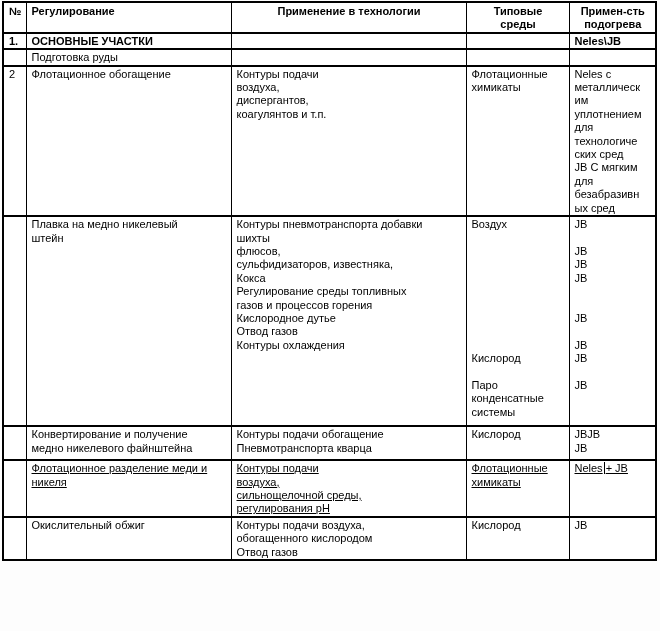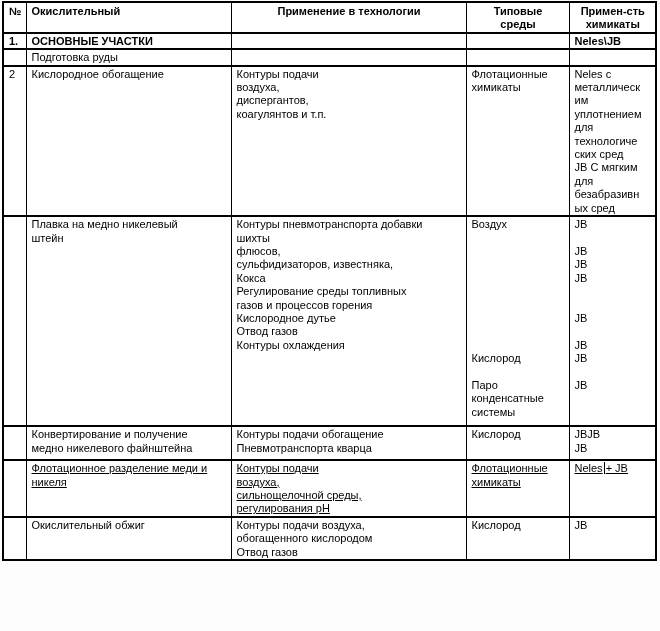--- a/index.html
+++ b/index.html
@@ -73,46 +73,46 @@
     <colgroup>
       <col style="width:23px">
       <col style="width:205px">
       <col style="width:235px">
       <col style="width:103px">
       <col style="width:87px">
     </colgroup>
     <thead>
       <tr class="h-header">
         <th>№</th>
-        <th>Окислительный</th>
+        <th>Регулирование</th>
         <th class="c">Применение в технологии</th>
         <th class="c">Типовые
 среды</th>
         <th class="c">Примен-сть
-химикаты</th>
+подогрева</th>
       </tr>
     </thead>
     <tbody>
       <tr class="h-r1 bold">
         <td>1.</td>
         <td>ОСНОВНЫЕ УЧАСТКИ</td>
         <td></td>
         <td></td>
         <td>Neles\JB</td>
       </tr>
       <tr class="h-r2 thin-top">
         <td></td>
         <td>Подготовка руды</td>
         <td></td>
         <td></td>
         <td></td>
       </tr>
       <tr class="h-r3">
         <td>2</td>
-        <td>Кислородное обогащение</td>
+        <td>Флотационное обогащение</td>
         <td>Контуры подачи
 воздуха,
 диспергантов,
 коагулянтов и т.п.</td>
         <td>Флотационные
 химикаты</td>
         <td>Neles с
 металлическ
 им
 уплотнением

